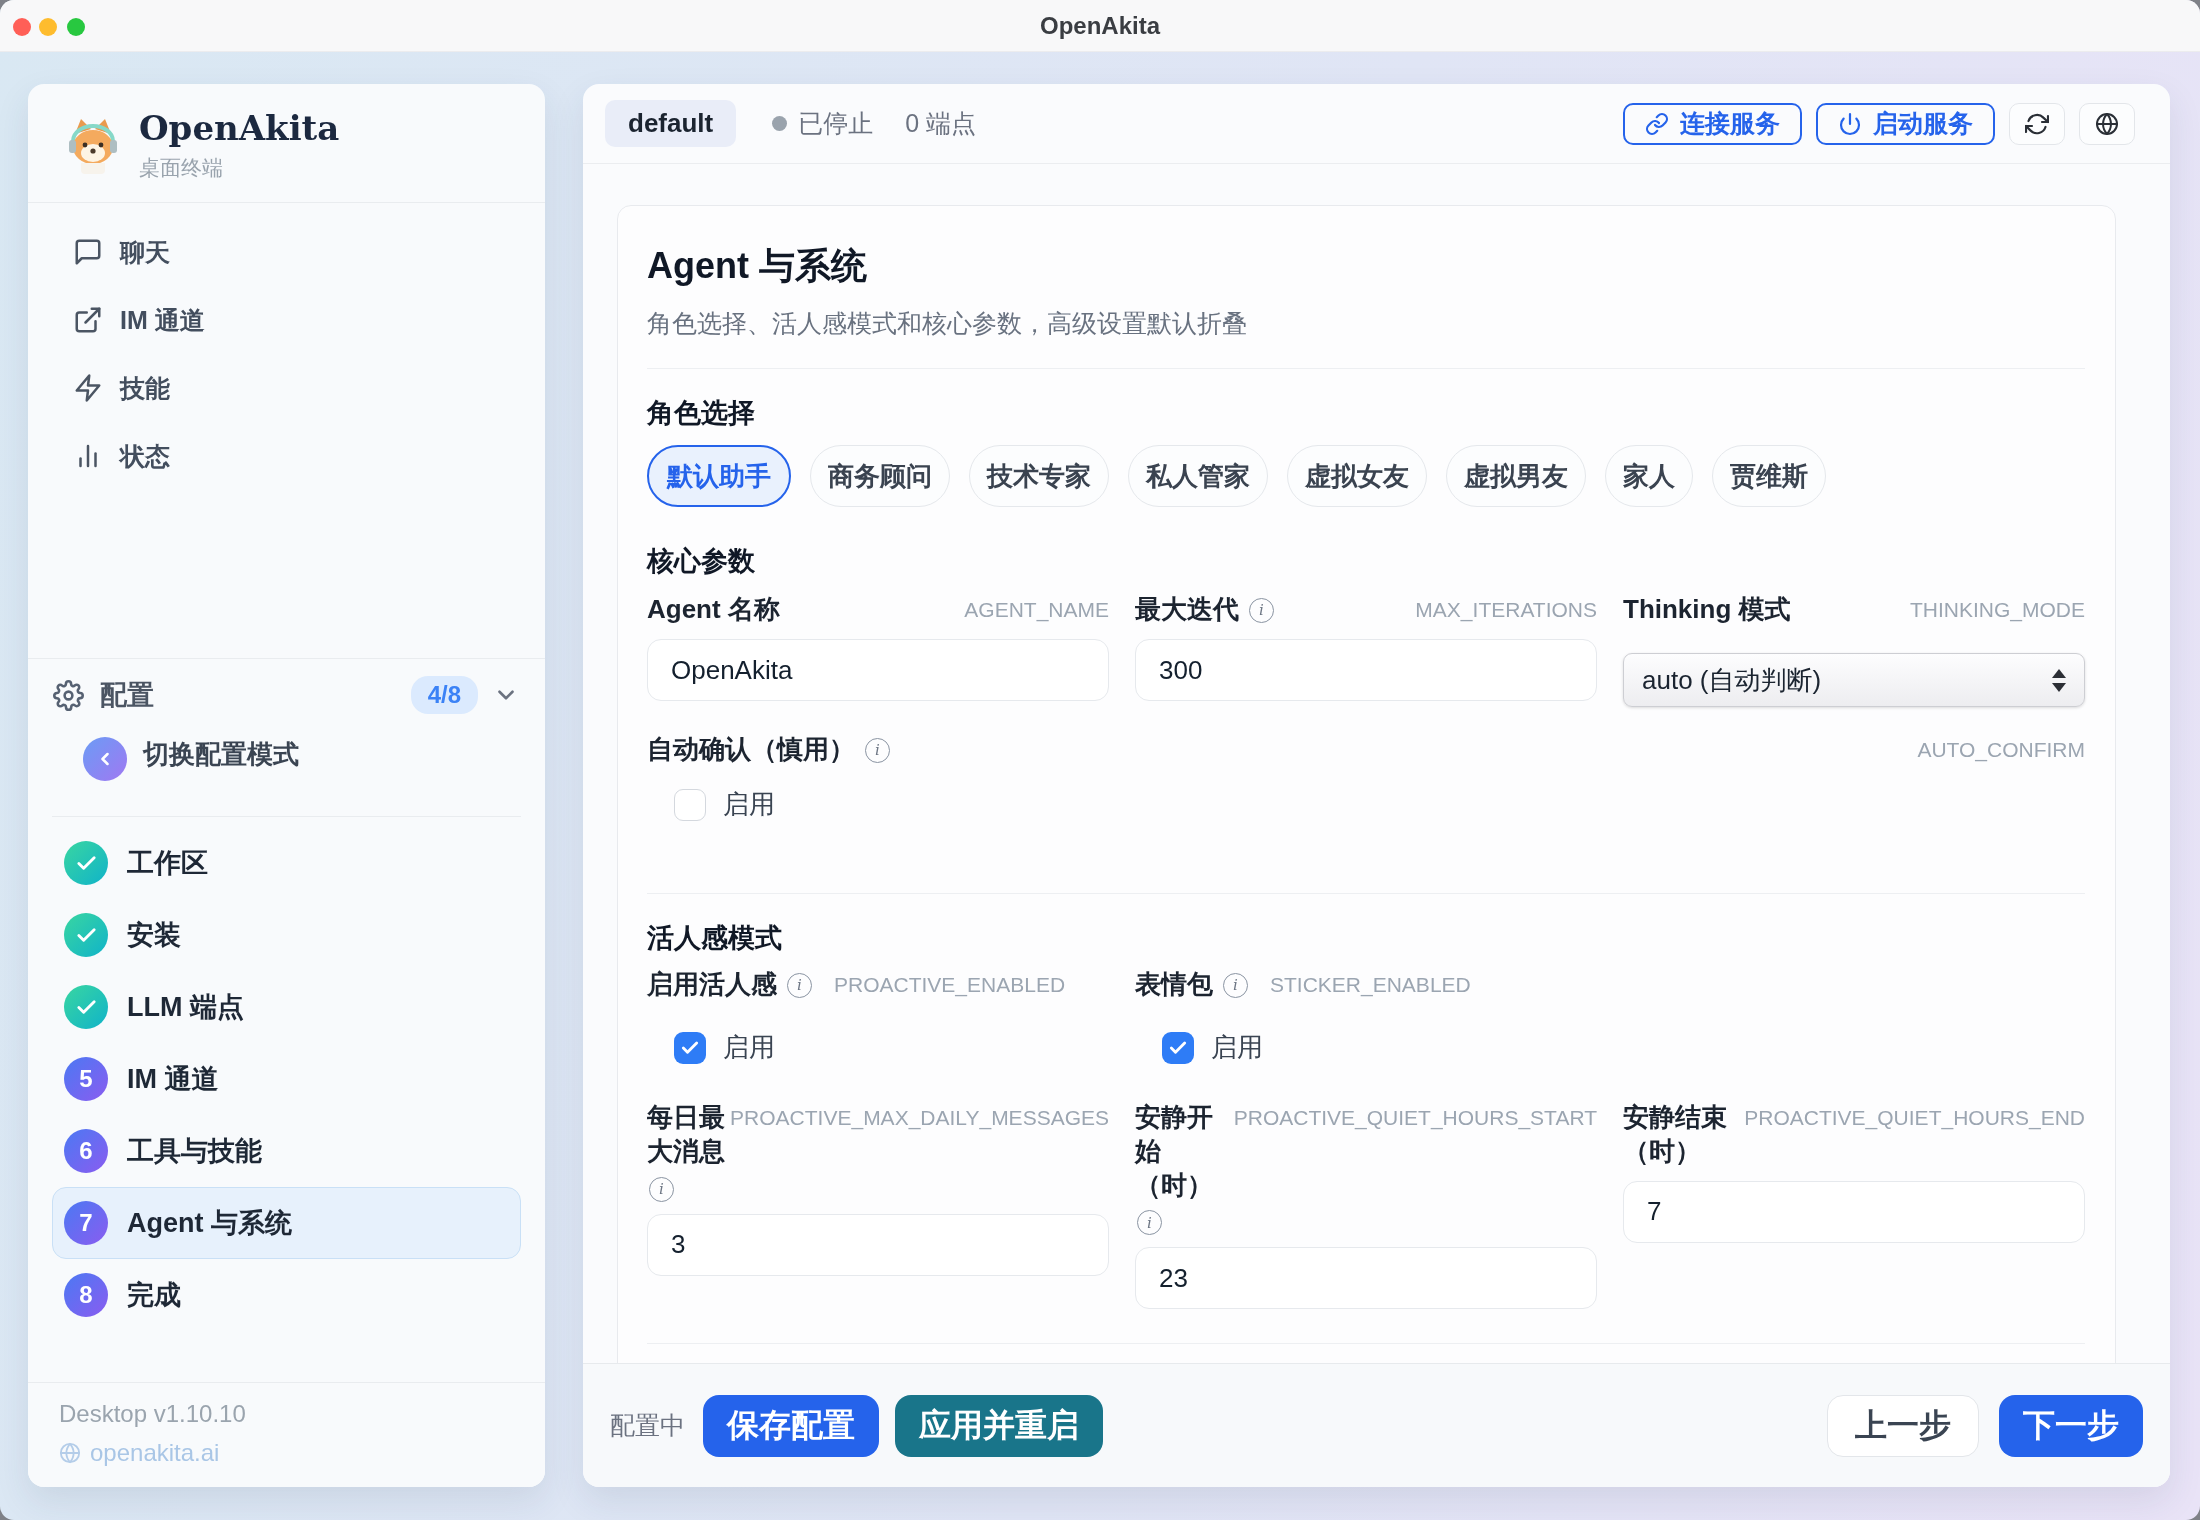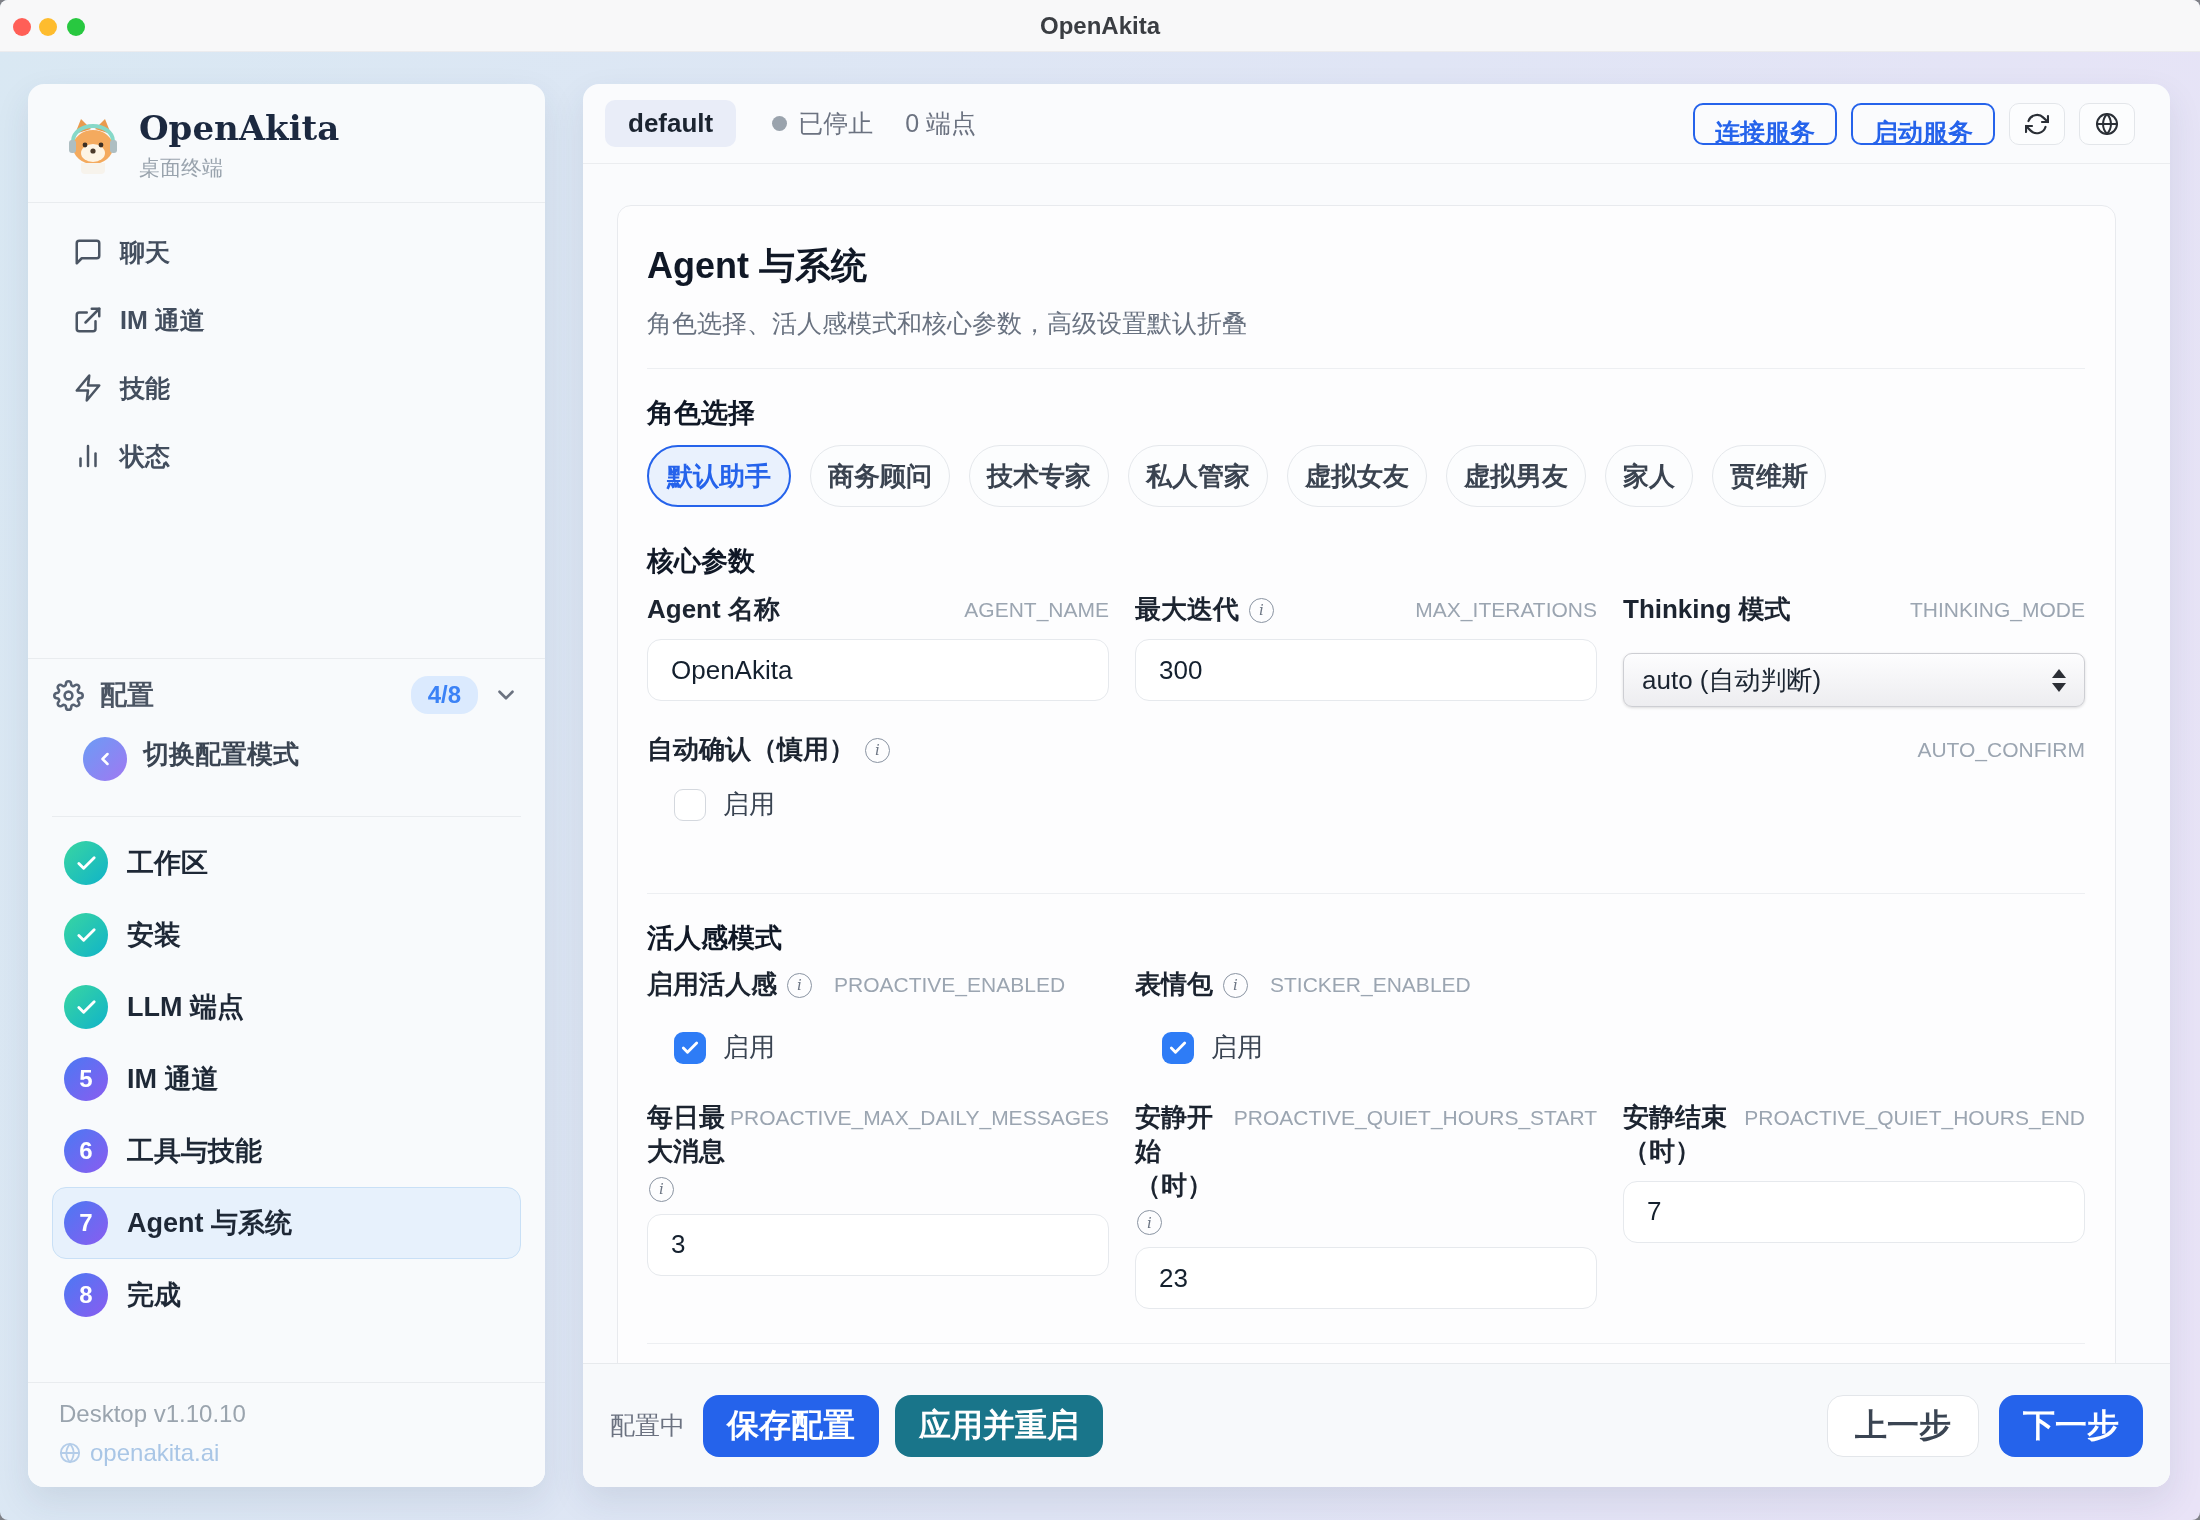--- a/index.html
+++ b/index.html
@@ -3,21 +3,21 @@
 <meta charset="utf-8">
 <style>
   * { box-sizing: border-box; }
   html,body { margin:0; padding:0; }
   body {
     width:2200px; height:1520px; position:relative;
     background:#7f8187;
     font-family:"Liberation Sans","DejaVu Sans",sans-serif;
     overflow:hidden;
   }
-  .window { position:absolute; inset:0; border-radius:8px; overflow:hidden;
+  .window { position:absolute; inset:0; border-radius:14px; overflow:hidden;
     background:linear-gradient(105deg,#d9e8f3 0%,#e0e5f5 55%,#e9e3f7 100%); }
 
   
   .titlebar { position:absolute; top:0; left:0; right:0; height:52px;
     background:#f8f8f9; border-bottom:1px solid #ececee; z-index:5; }
   .tl { position:absolute; top:18px; width:18px; height:18px; border-radius:50%; }
   .tl.red{left:13px;background:#ff5f57}
   .tl.yellow{left:39px;background:#febc2e}
   .tl.green{left:67px;background:#28c840}
   .win-title { height:52px; display:flex; align-items:center; justify-content:center;
@@ -75,21 +75,21 @@
   .main-head { height:80px; display:flex; align-items:center; padding:0 35px 0 22px;
     border-bottom:1px solid #ebedf0; }
   .profile-badge { background:#e9edf8; border-radius:10px; padding:8px 23px;
     font-size:26px; font-weight:700; color:#1b2430; }
   .status-dot { width:15px; height:15px; border-radius:50%; background:#9aa3ad; margin-left:36px; }
   .status-text { margin-left:11px; font-size:25px; color:#6b7280; }
   .endpoints { margin-left:32px; font-size:25px; color:#6b7280; }
   .head-right { margin-left:auto; display:flex; align-items:center; gap:14px; }
   .btn-outline-blue { height:42px; border:2px solid #2563eb; border-radius:10px;
     color:#2563eb; font-size:25px; font-weight:700; display:flex; align-items:center;
-    gap:11px; padding:0 20px; background:transparent; cursor:pointer;flex-direction:column; }
+    gap:11px; padding:0 20px; background:transparent; cursor:pointer; }
   .btn-outline-blue svg { width:24px; height:24px; stroke:#2563eb; }
   .icon-btn { width:56px; height:42px; border:1.5px solid #e3e6ea; border-radius:10px;
     display:flex; align-items:center; justify-content:center; background:#fcfdfe; cursor:pointer; }
   .icon-btn svg { width:24px; height:24px; stroke:#2a2f36; }
 
   .content { position:absolute; top:80px; bottom:124px; left:0; right:0; overflow:hidden; }
   .inner-card { margin:41px 54px 0 34px; background:#fdfdfe; border:1px solid #e8eaee;
     border-radius:14px; padding:30px 30px 40px 29px; min-height:1400px; }
   .page-title { font-size:36px; font-weight:700; color:#101826; margin-top:6px; }
   .page-sub { margin-top:16px; font-size:25px; color:#697280; }

